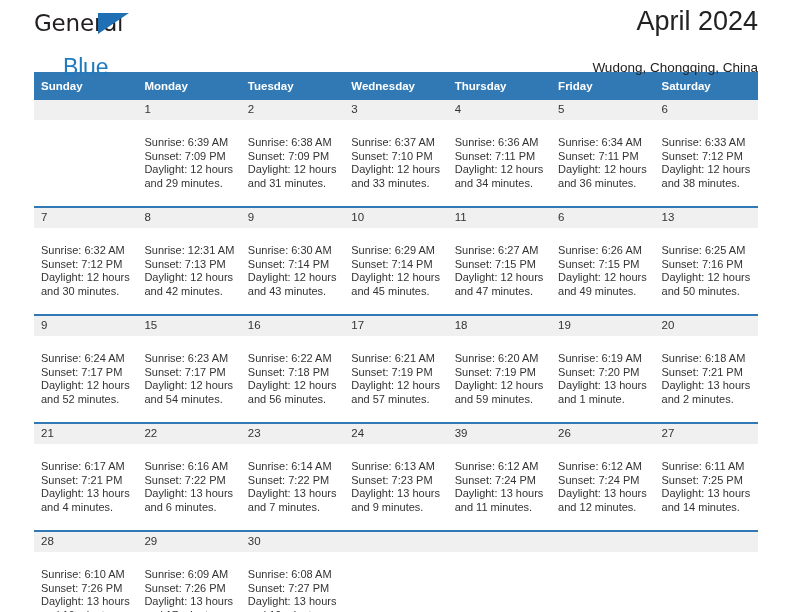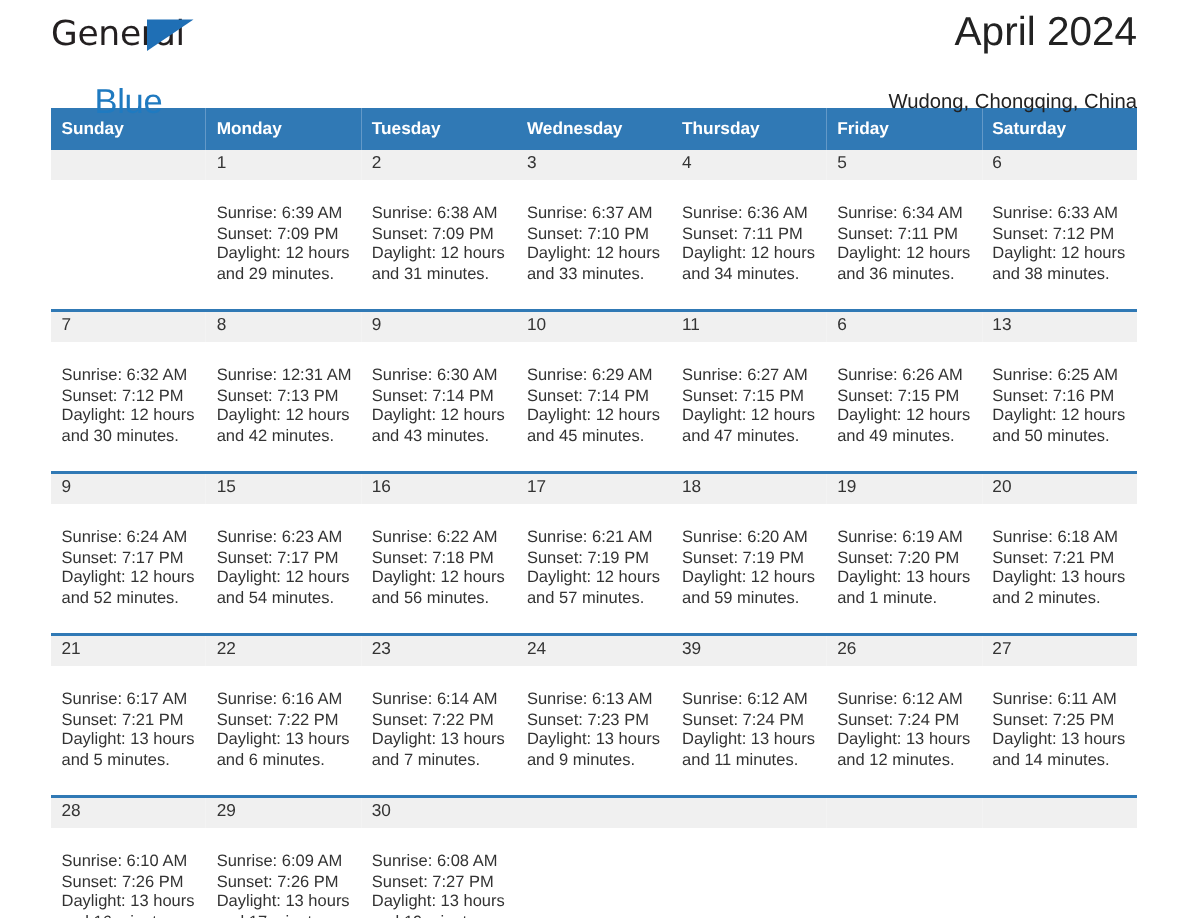--- a/index.html
+++ b/index.html
@@ -335,21 +335,21 @@
           <td>24</td>
           <td>39</td>
           <td>26</td>
           <td>27</td>
         </tr>
         <tr class="info-row">
           <td>
             <span class="line">Sunrise: 6:17 AM</span>
             <span class="line">Sunset: 7:21 PM</span>
             <span class="line">Daylight: 13 hours</span>
-            <span class="line">and 5 minutes.</span>
+            <span class="line">and 4 minutes.</span>
           </td>
           <td>
             <span class="line">Sunrise: 6:16 AM</span>
             <span class="line">Sunset: 7:22 PM</span>
             <span class="line">Daylight: 13 hours</span>
             <span class="line">and 6 minutes.</span>
           </td>
           <td>
             <span class="line">Sunrise: 6:14 AM</span>
             <span class="line">Sunset: 7:22 PM</span>

